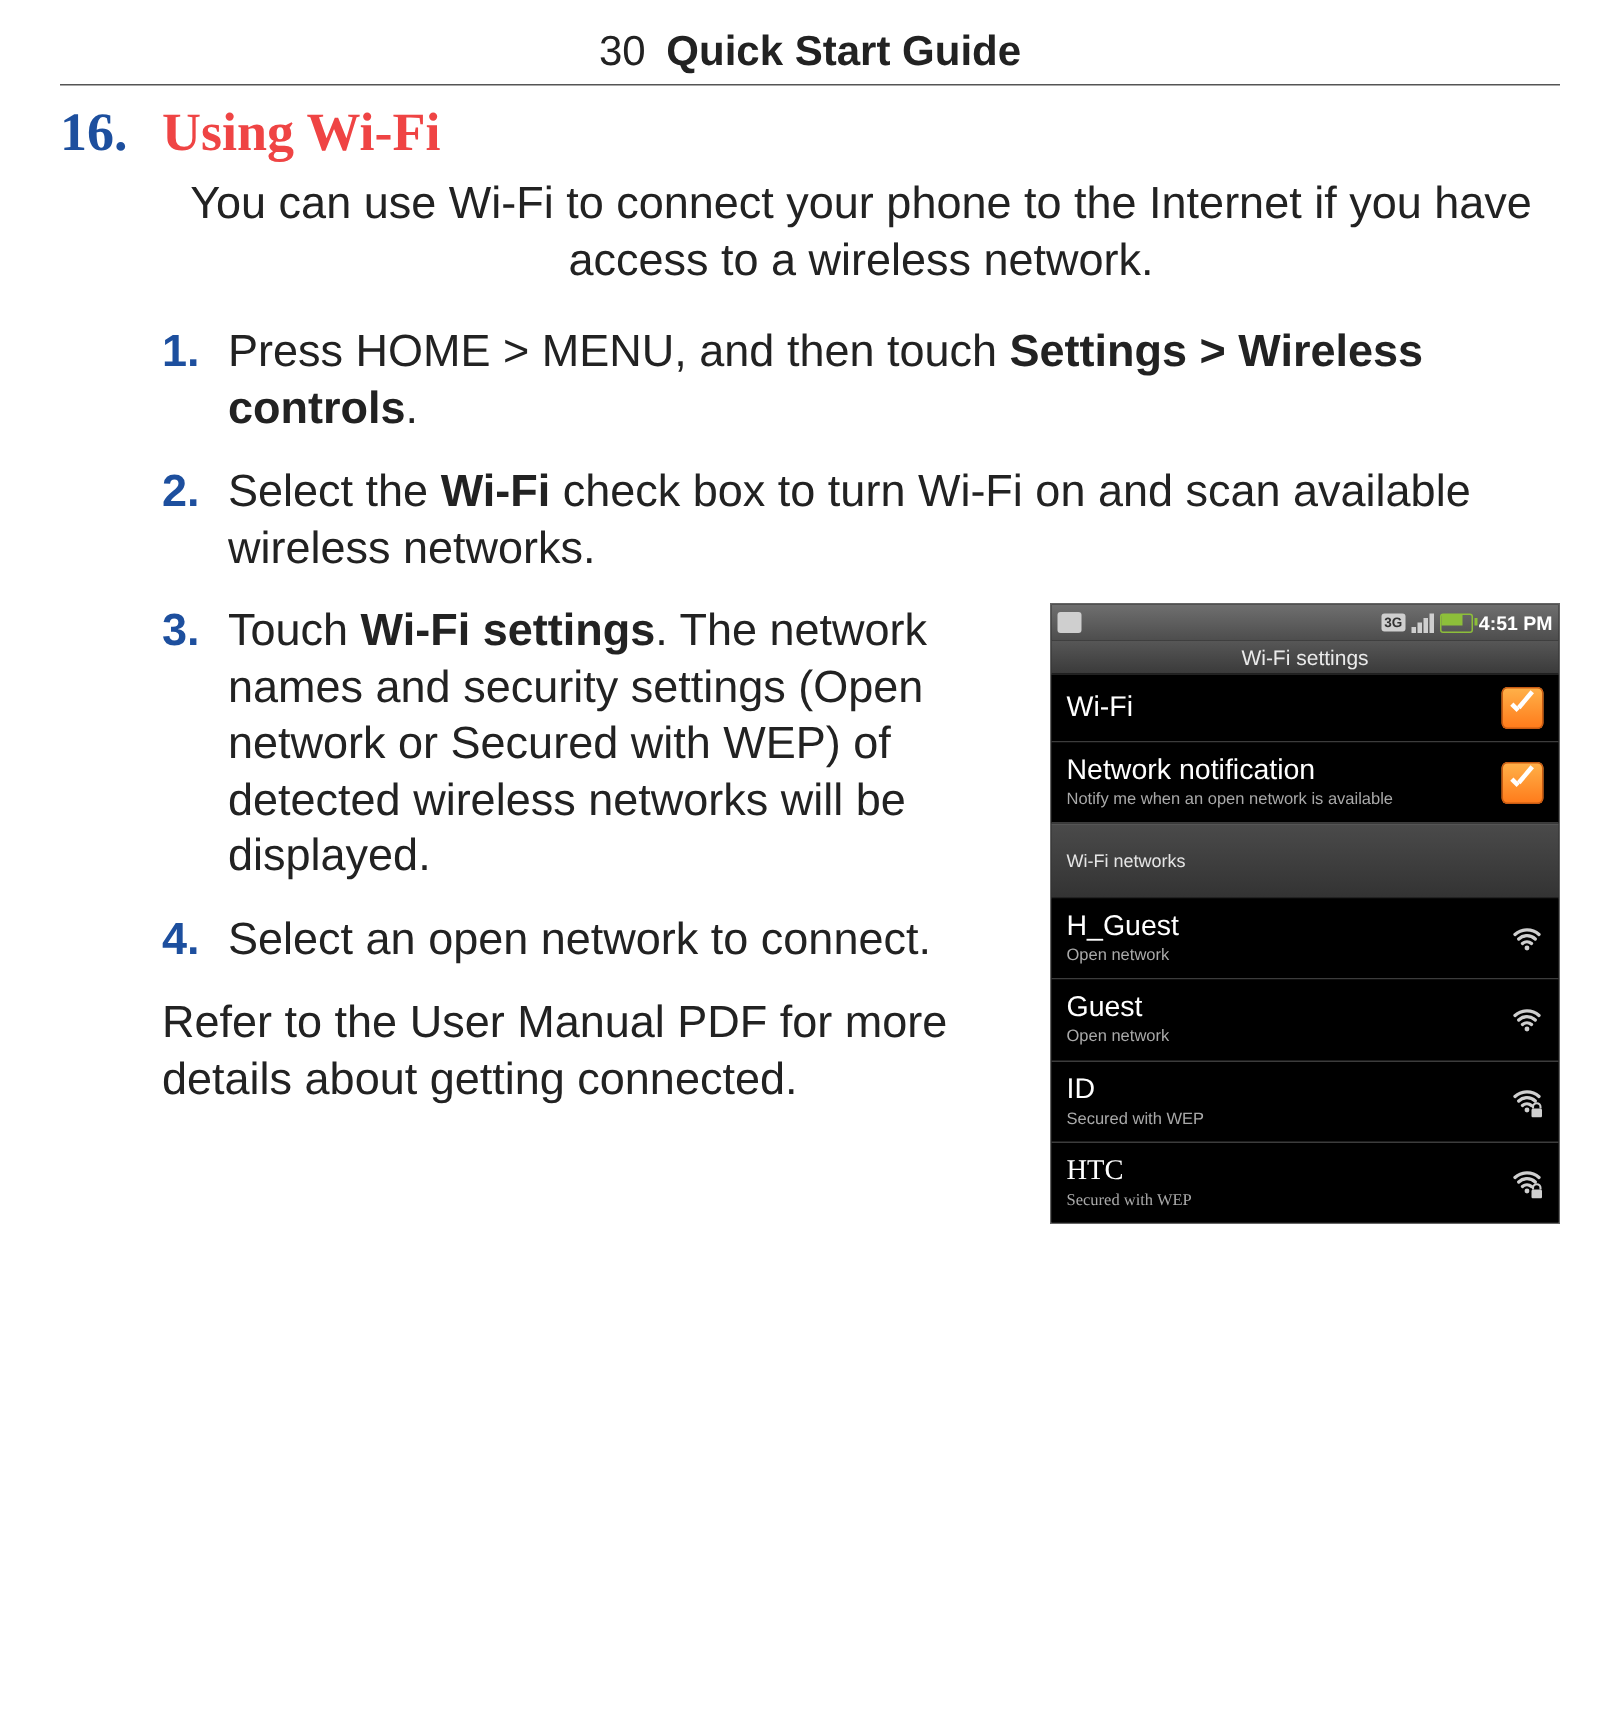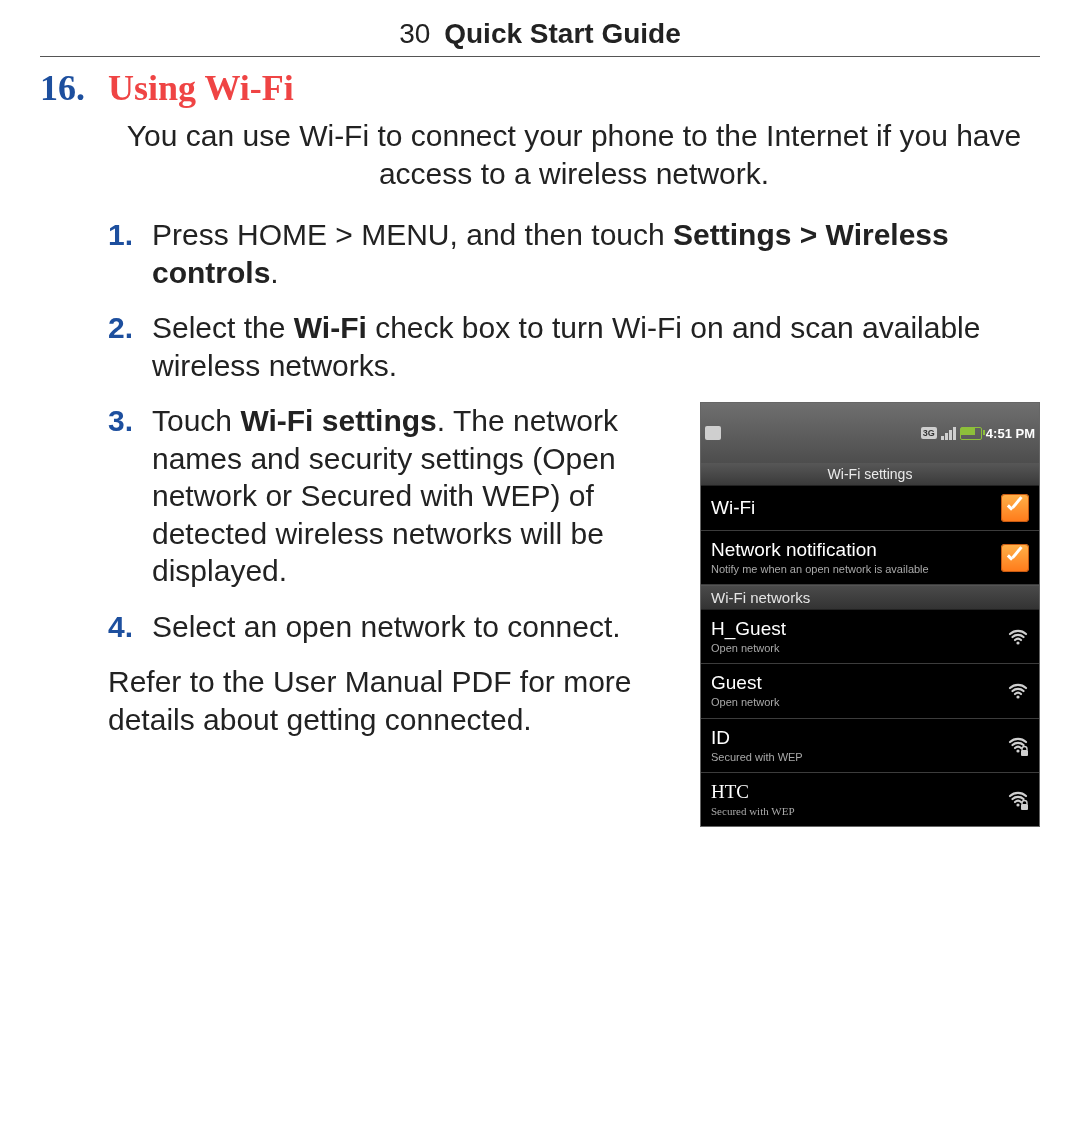--- a/index.html
+++ b/index.html
@@ -97,21 +97,21 @@
     border: 1.5px solid #666;
     background: #000;
     font-family: Arial, sans-serif;
   }
   .statusbar {
     height: 24px;
     background: linear-gradient(#6f6f6f,#4d4d4d);
     display: flex;
     align-items: center;
     justify-content: space-between;
-    padding: 18px 4px;
+    padding: 0 4px;
     font-size: 13px;
     color: #fff;
   }
   .statusbar .left, .statusbar .right { display:flex; align-items:center; gap:4px;}
   .sb-ico {
     width: 16px; height: 14px; background:#cfcfcf; border-radius:2px;
   }
   .sb-3g {
     font-size:9px; font-weight:700; background:#cfcfcf; color:#333; padding:1px 2px; border-radius:2px;
   }
@@ -158,22 +158,22 @@
   }
   .check::after{
     content:"";position:absolute;left:6px;top:12px;width:6px;height:3px;background:#fff;transform:rotate(45deg);
   }
   .check::before{
     content:"";position:absolute;left:9px;top:7px;width:14px;height:3px;background:#fff;transform:rotate(-50deg);
   }
   .section-label {
     background: linear-gradient(#4a4a4a,#333);
     color:#e5e5e5;
-    font-size:15px;
-    padding:3px 10px;
+    font-size:12px;
+    padding:17px 10px;
     border-top:1px solid #555;
     border-bottom:1px solid #222;
   }
   .wifi-ico {
     width:22px;height:22px;position:relative;flex:0 0 22px;
   }
   .wifi-ico svg{width:22px;height:22px;display:block;}
 </style>
 </head>
 <body>

